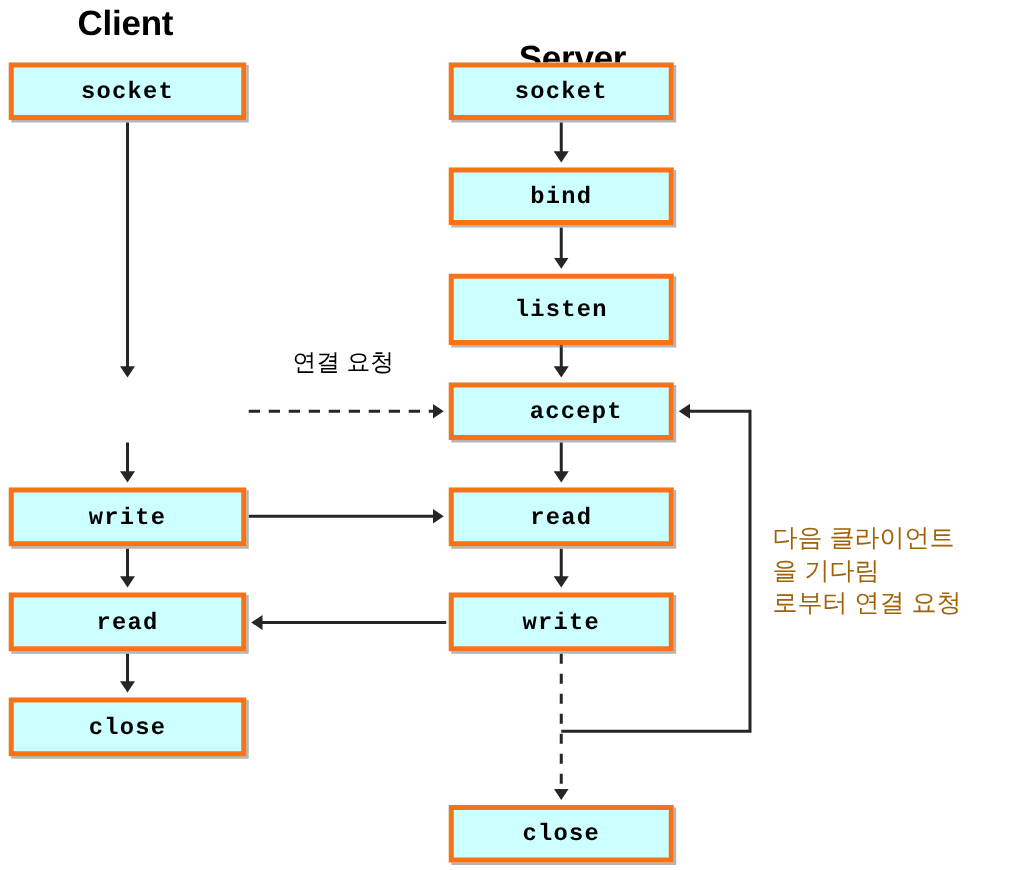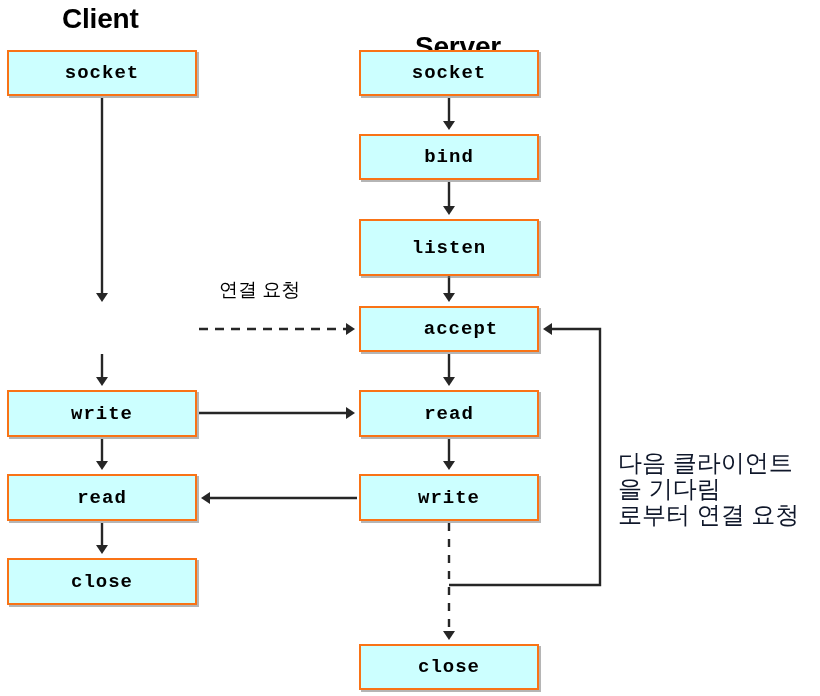--- a/index.html
+++ b/index.html
@@ -24,46 +24,45 @@
     font-weight: bold;
     font-size: 28px;
     color: #000000;
     white-space: nowrap;
     letter-spacing: -0.2px;
   }
   .node {
     position: absolute;
     box-sizing: border-box;
     background: #ccffff;
-    border: 2px solid #f97316;
+    border: 4px solid #f97316;
     box-shadow: 2px 2px 0 0 rgba(120,120,120,0.55);
     display: flex;
     align-items: center;
     justify-content: center;
     font-family: "Liberation Mono", "DejaVu Sans Mono", monospace;
     font-size: 19px;
     font-weight: bold;
     color: #000000;
     letter-spacing: 1px;
   }
   .edge-label {
     position: absolute;
     font-family: "Liberation Sans", "DejaVu Sans", sans-serif;
     font-size: 19px;
     color: #000000;
     white-space: nowrap;
   }
   .note {
     position: absolute;
     font-family: "Liberation Sans", "DejaVu Sans", sans-serif;
-    font-size: 24px;
+    font-size: 20px;
     line-height: 26px;
-    color: #0f172a;
+    color: #a16207;
     width: 200px;
-    margin-top: 32px;
   }
   .note-line { display: block; white-space: nowrap; }
   svg.wires {
     position: absolute;
     left: 0;
     top: 0;
     width: 820px;
     height: 696px;
     pointer-events: none;
   }
@@ -146,21 +145,21 @@
   <div class="node" style="left:7px; top:558px; width:190px; height:47px;">close</div>
 
   <div class="node" style="left:359px; top:50px; width:180px; height:46px;">socket</div>
   <div class="node" style="left:359px; top:134px; width:180px; height:46px;">bind</div>
   <div class="node" style="left:359px; top:219px; width:180px; height:57px;">listen</div>
   <div class="node" style="left:359px; top:306px; width:180px; height:46px;padding-left:24px;">accept</div>
   <div class="node" style="left:359px; top:390px; width:180px; height:47px;">read</div>
   <div class="node" style="left:359px; top:474px; width:180px; height:47px;">write</div>
   <div class="node" style="left:359px; top:644px; width:180px; height:46px;">close</div>
 
-  <div class="edge-label" style="left:219px; top:277px;">연결 요청</div>
+  <div class="edge-label" style="left:234px; top:277px;">연결 요청</div>
 
   <div class="note" style="left:618px; top:418px;">
     <span class="note-line">다음 클라이언트</span>
     <span class="note-line">을 기다림</span>
     <span class="note-line">로부터 연결 요청</span>
   </div>
 
 </div>
 
 </body></html>

